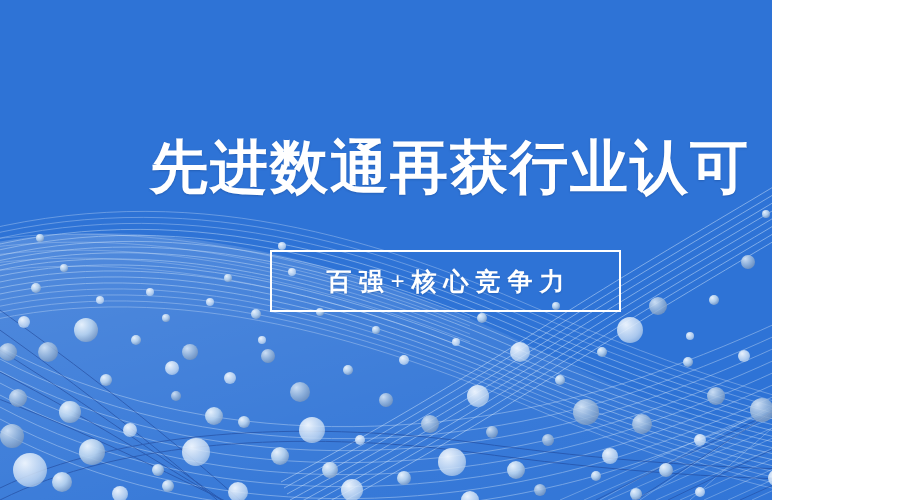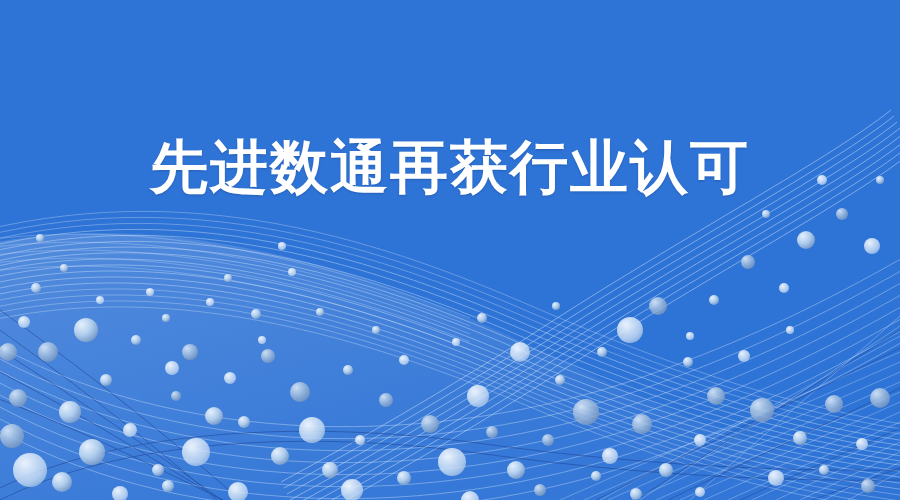--- a/index.html
+++ b/index.html
@@ -5,21 +5,21 @@
   html, body {
     margin: 0;
     padding: 0;
     background: #ffffff;
   }
   body {
     font-family: "Liberation Serif", serif;
   }
   #banner {
     position: relative;
-    width: 900px;
+    width: 772px;
     height: 500px;
     overflow: hidden;
     background: #d946ef;
   }
   #bg-svg {
     position: absolute;
     inset: 0;
     width: 900px;
     height: 500px;
     display: block;
@@ -299,15 +299,18 @@
       <circle cx="596" cy="476" r="5" fill="url(#bubLight)"></circle>
       <circle cx="470" cy="500" r="9" fill="url(#bubPale)"></circle>
       <circle cx="40" cy="238" r="4" fill="url(#bubLight)"></circle>
       <circle cx="282" cy="246" r="4" fill="url(#bubPale)"></circle>
     </g>
   </svg>
 
   <div id="content">
     <h1 id="title">先进数通再获行业认可</h1>
 
+    <div id="subtitle-box">
+      <span id="subtitle">百强+核心竞争力</span>
+    </div>
   </div>
 
 </div>
 
 </body></html>

